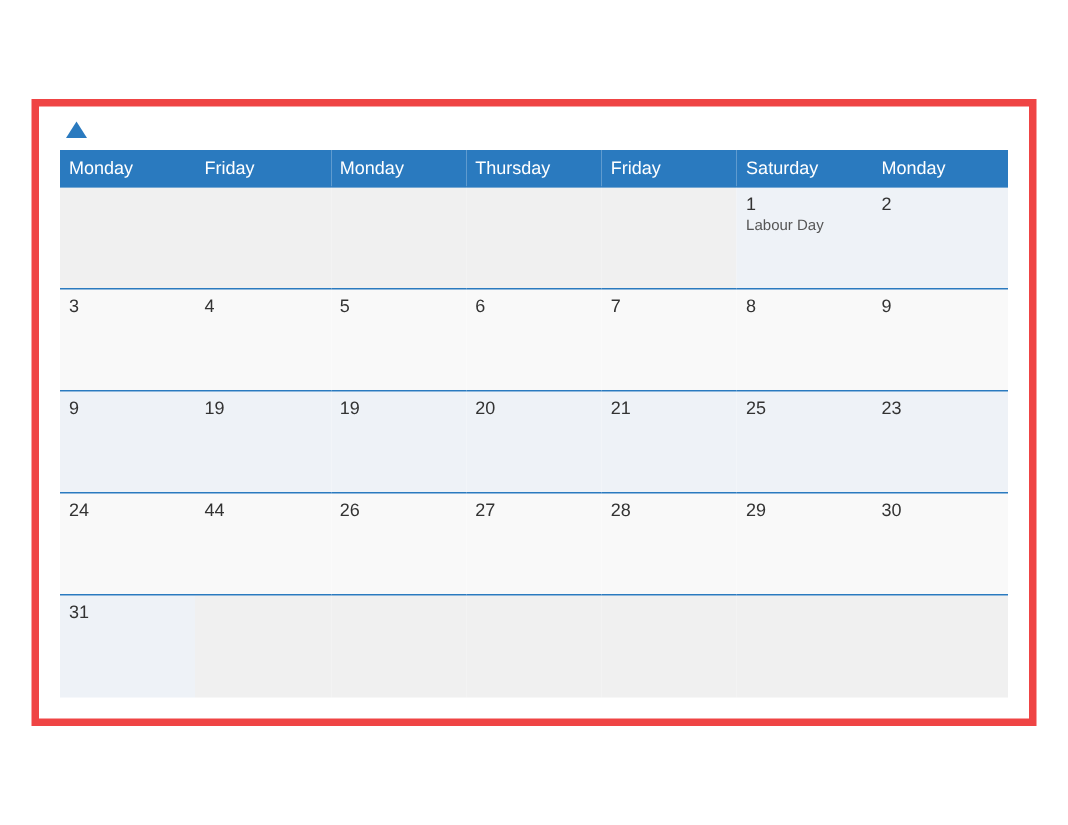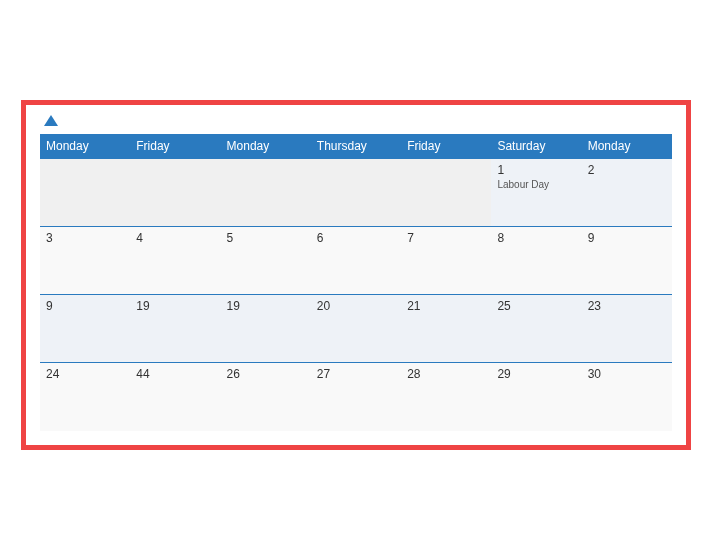--- a/index.html
+++ b/index.html
@@ -211,15 +211,26 @@
           <td>
             <span class="day-num">28</span>
           </td>
           <td>
             <span class="day-num">29</span>
           </td>
           <td>
             <span class="day-num">30</span>
           </td>
         </tr>
+        <tr>
+          <td>
+            <span class="day-num">31</span>
+          </td>
+          <td class="empty-cell"></td>
+          <td class="empty-cell"></td>
+          <td class="empty-cell"></td>
+          <td class="empty-cell"></td>
+          <td class="empty-cell"></td>
+          <td class="empty-cell"></td>
+        </tr>
       </tbody>
   </table>
 </div>
 
 </body></html>

